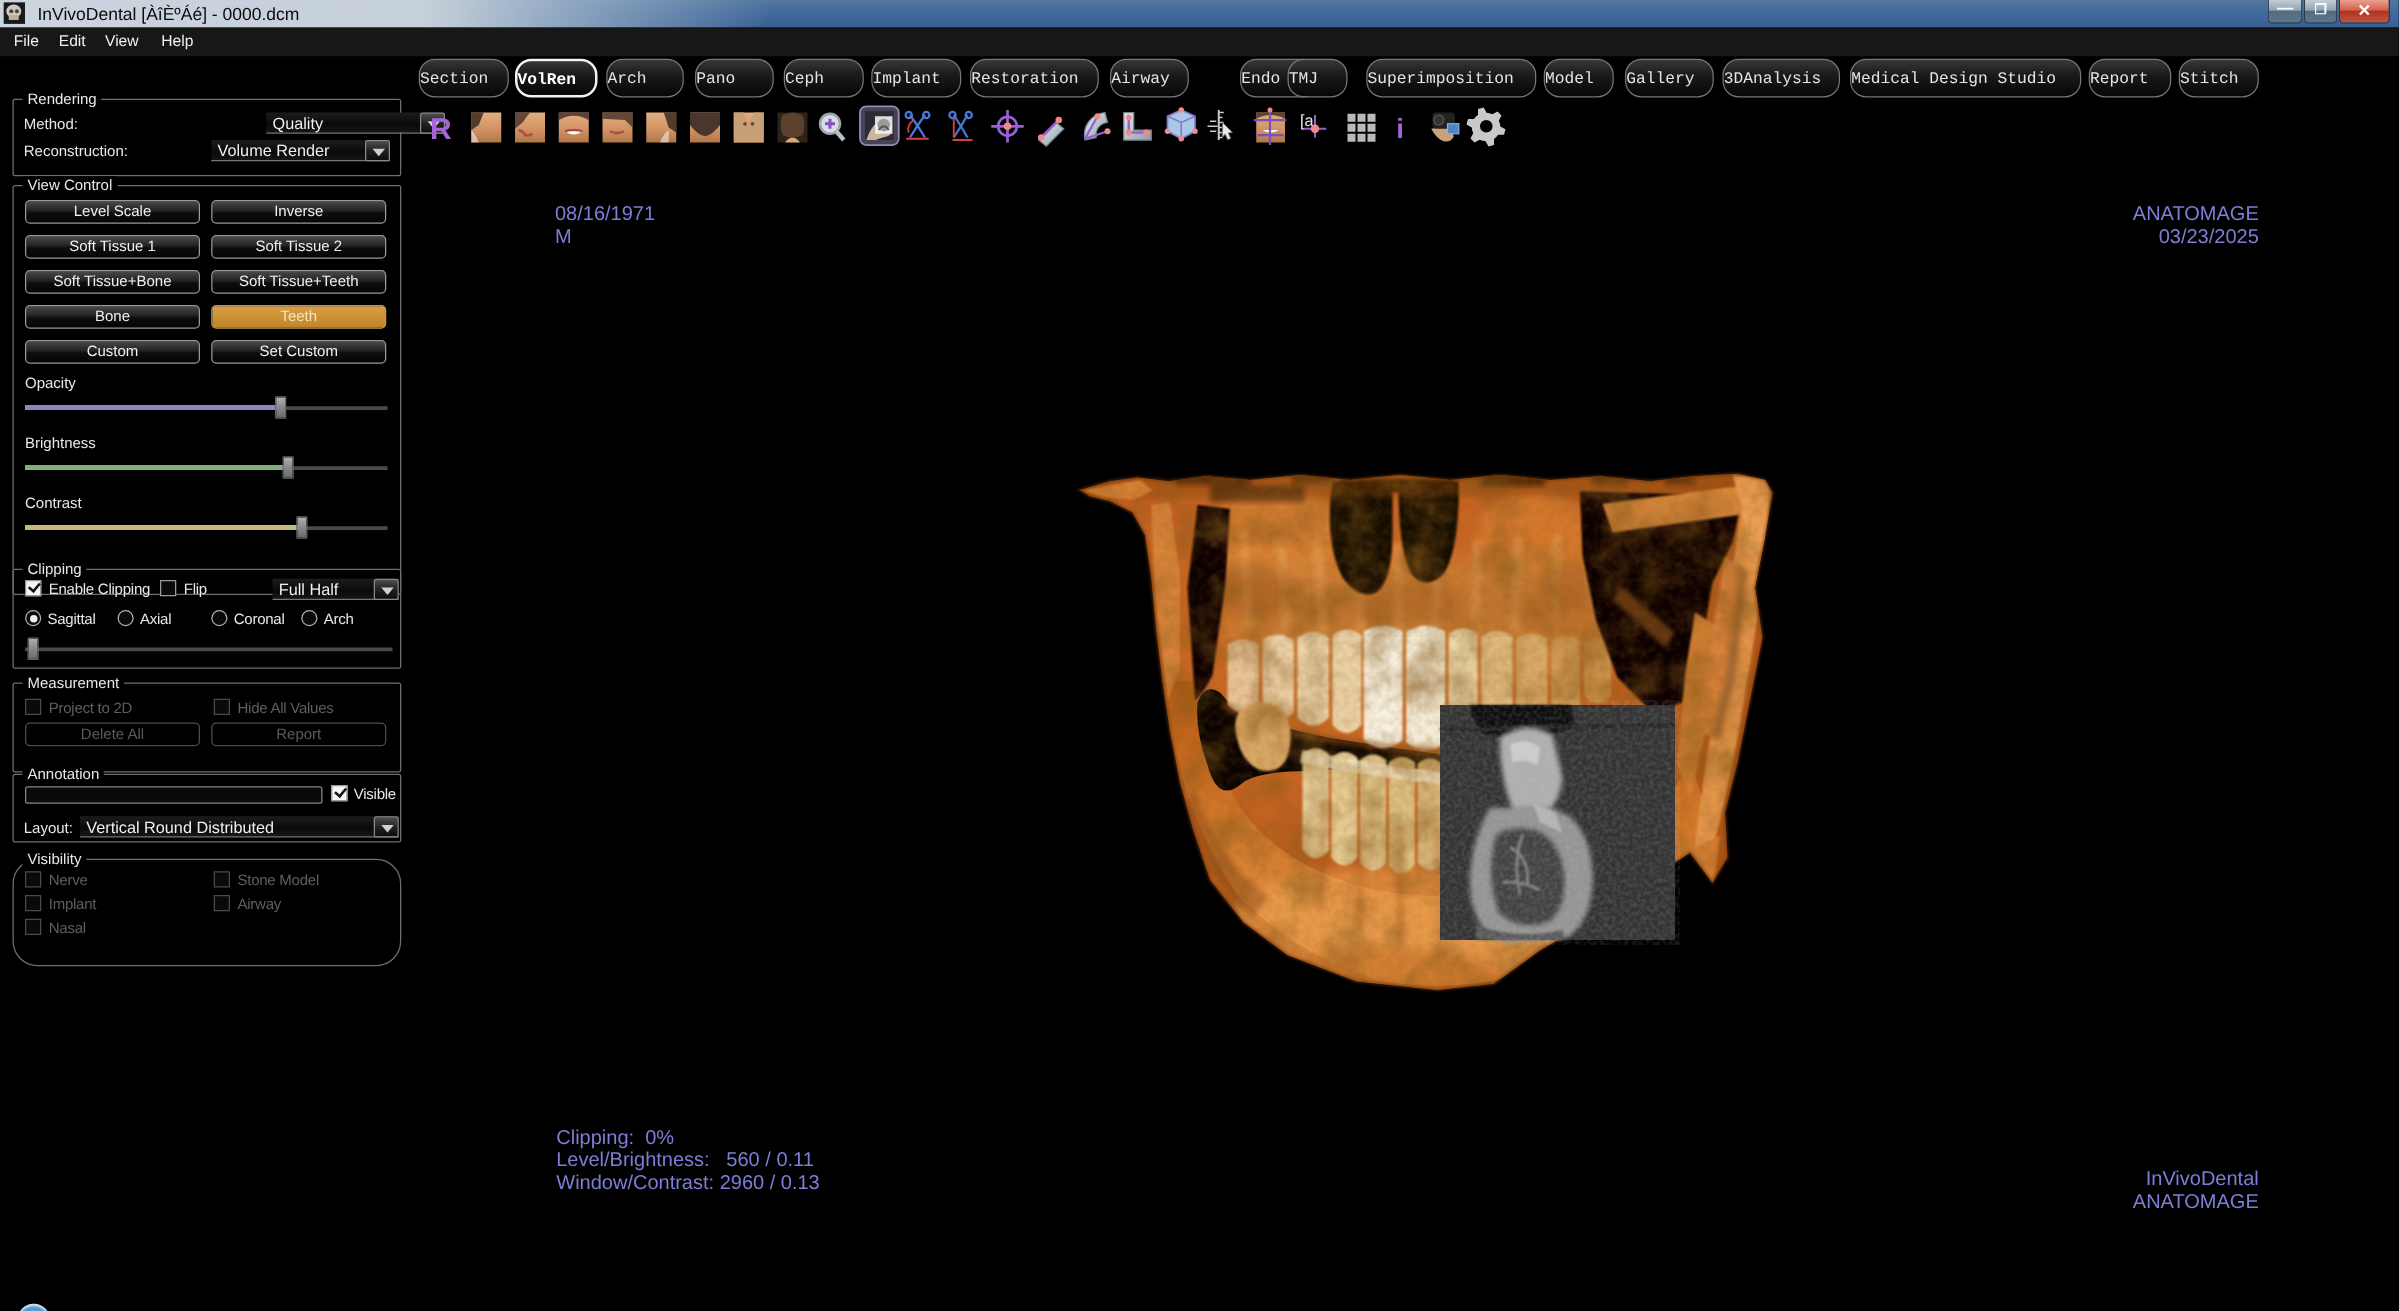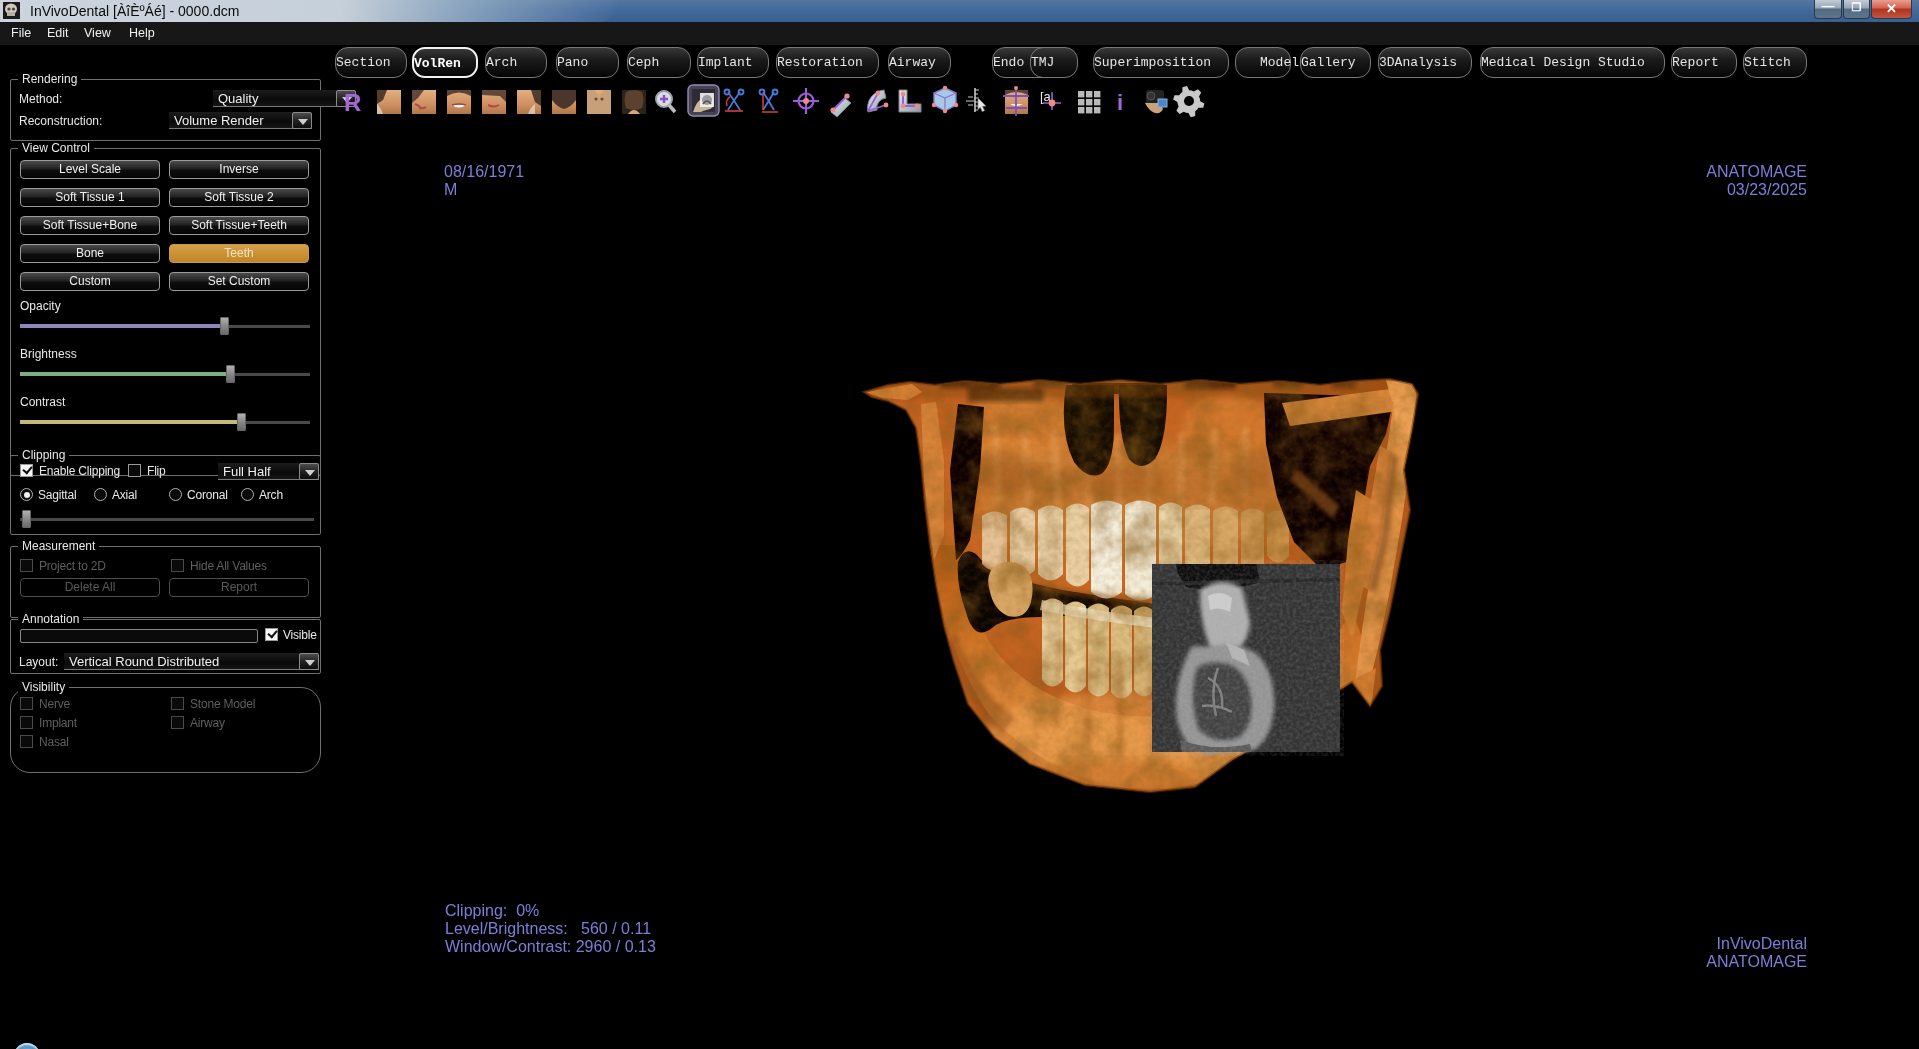--- a/index.html
+++ b/index.html
@@ -227,21 +227,21 @@
   <div class="tab sel" style="left:412px; width:66px;">VolRen</div>
   <div class="tab" style="left:485px; width:62px;">Arch</div>
   <div class="tab" style="left:556px; width:63px;">Pano</div>
   <div class="tab" style="left:627px; width:64px;">Ceph</div>
   <div class="tab" style="left:697px; width:72px;">Implant</div>
   <div class="tab" style="left:776px; width:103px;">Restoration</div>
   <div class="tab" style="left:888px; width:63px;">Airway</div>
   <div class="tab" style="left:958px; width:63px;margin-left:34px;">Endo</div>
   <div class="tab" style="left:1030px; width:48px;">TMJ</div>
   <div class="tab" style="left:1093px; width:136px;">Superimposition</div>
-  <div class="tab" style="left:1235px; width:56px;padding-left:24px;">Model</div>
+  <div class="tab" style="left:1235px; width:56px;">Model</div>
   <div class="tab" style="left:1300px; width:71px;">Gallery</div>
   <div class="tab" style="left:1378px; width:94px;">3DAnalysis</div>
   <div class="tab" style="left:1480px; width:185px;">Medical Design Studio</div>
   <div class="tab" style="left:1671px; width:66px;">Report</div>
   <div class="tab" style="left:1743px; width:64px;">Stitch</div>
 </div>
 
 <svg id="toolbar" style="position:absolute; left:335px; top:84px;" width="880" height="36" viewBox="335 84 880 36">
   <defs>
     <linearGradient id="skin" x1="0" y1="0" x2="0" y2="1">

